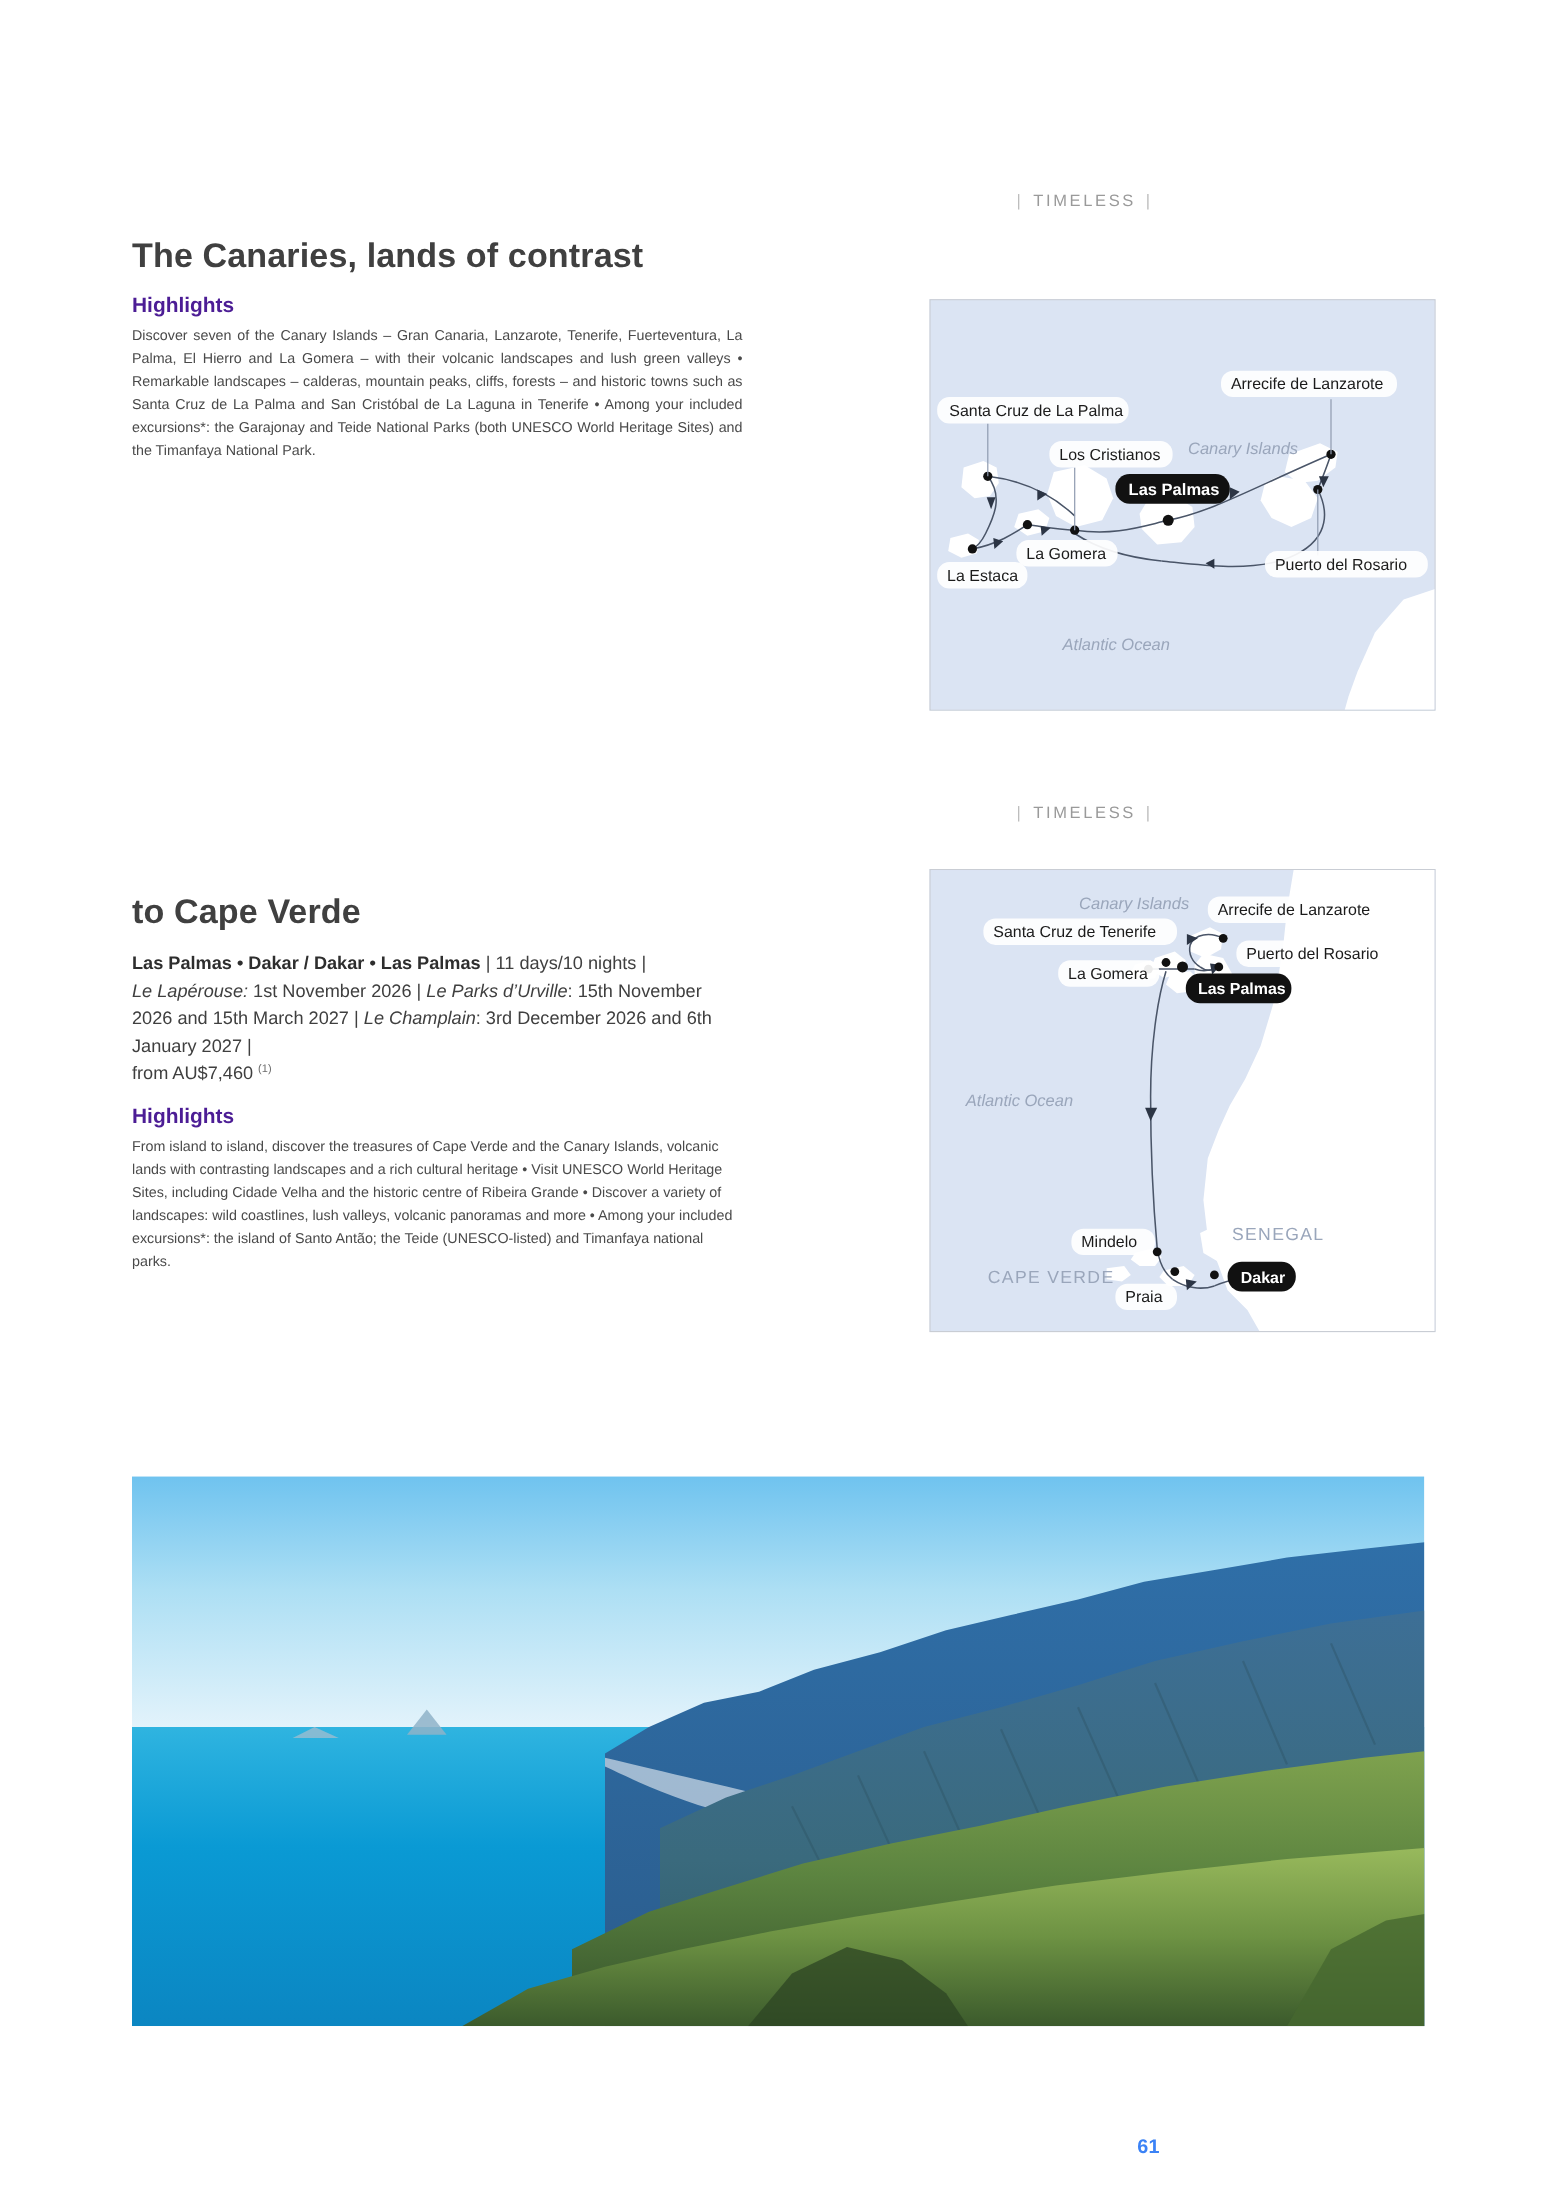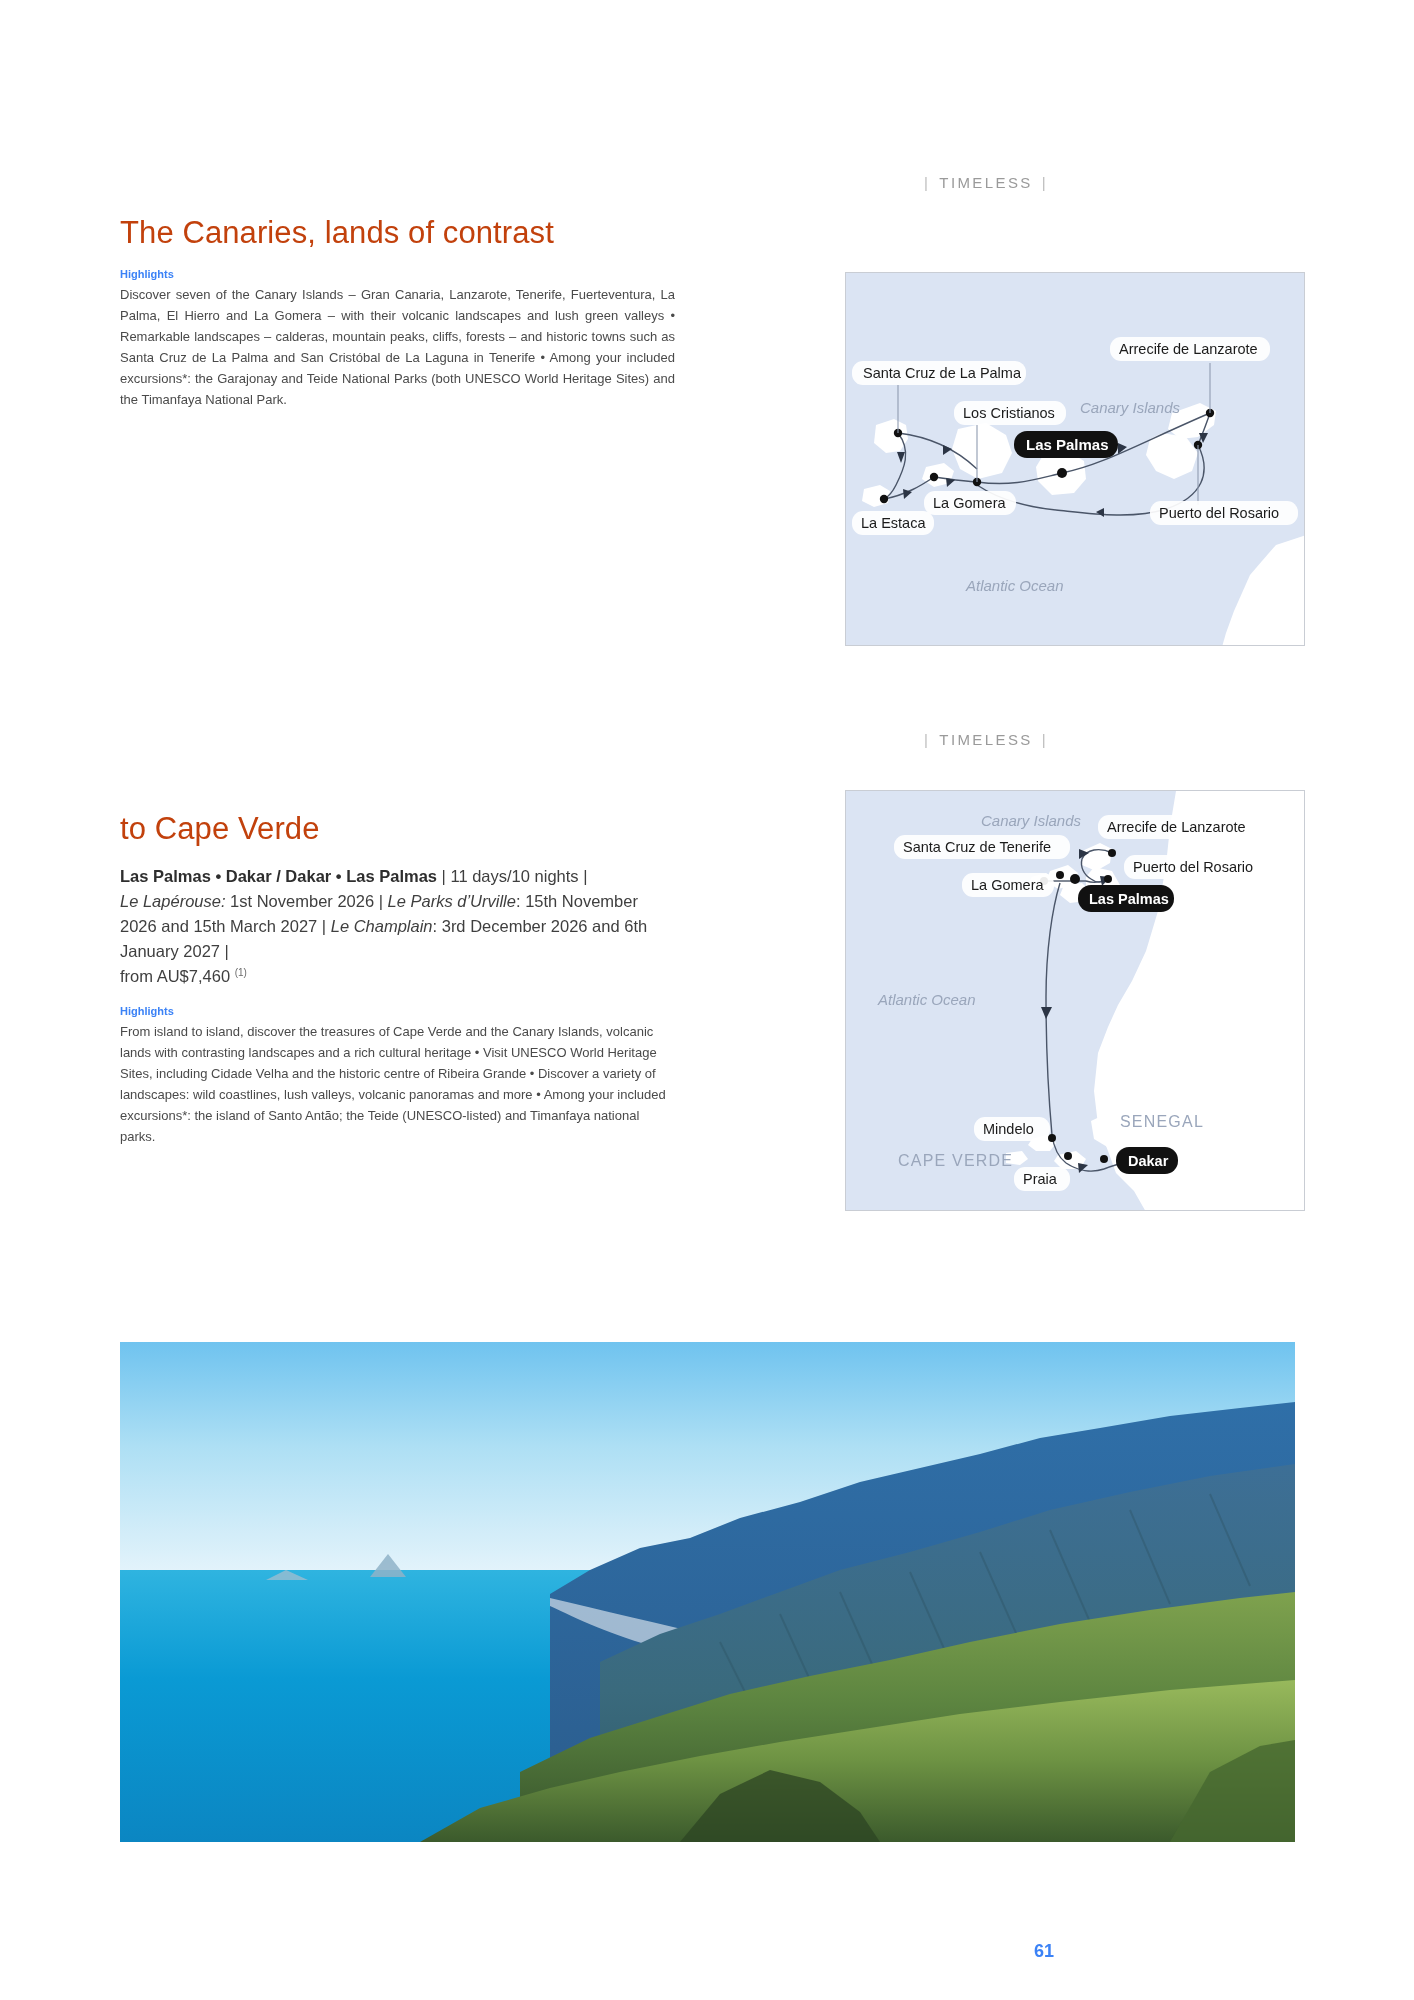--- a/index.html
+++ b/index.html
@@ -26,41 +26,41 @@
     font-weight: 400;
     white-space: nowrap;
   }
   .timeless .bar { color: #bdbdbd; padding: 0 9px; }
 
   
   .textcol { position: absolute; left: 120px; width: 555px; }
 
   h1.cruise-title {
     font-size: 31px;
-    font-weight: 400;
-    color: #c2410c;
+    font-weight: 700;
+    color: #404040;
     margin: 0 0 16px 0;
     line-height: 1.22;
     letter-spacing: 0.1px;
   }
 
   .subline {
     font-size: 16.5px;
     line-height: 1.52;
     color: #3f3f3f;
     margin: 0 0 16px 0;
   }
   .subline b { font-weight: 700; color: #2e2e2e; }
   .subline i { font-style: italic; }
   .subline sup { font-size: 10px; vertical-align: super; color: #6b6b6b; }
 
   .highlights-label {
-    font-size: 11px;
+    font-size: 19px;
     font-weight: 700;
-    color: #3b82f6;
+    color: #4c1d95;
     margin: 0 0 4px 0;
   }
 
   .body-copy {
     font-size: 13px;
     line-height: 1.62;
     color: #4a4a4a;
     margin: 0;
     text-align: justify;
   }

